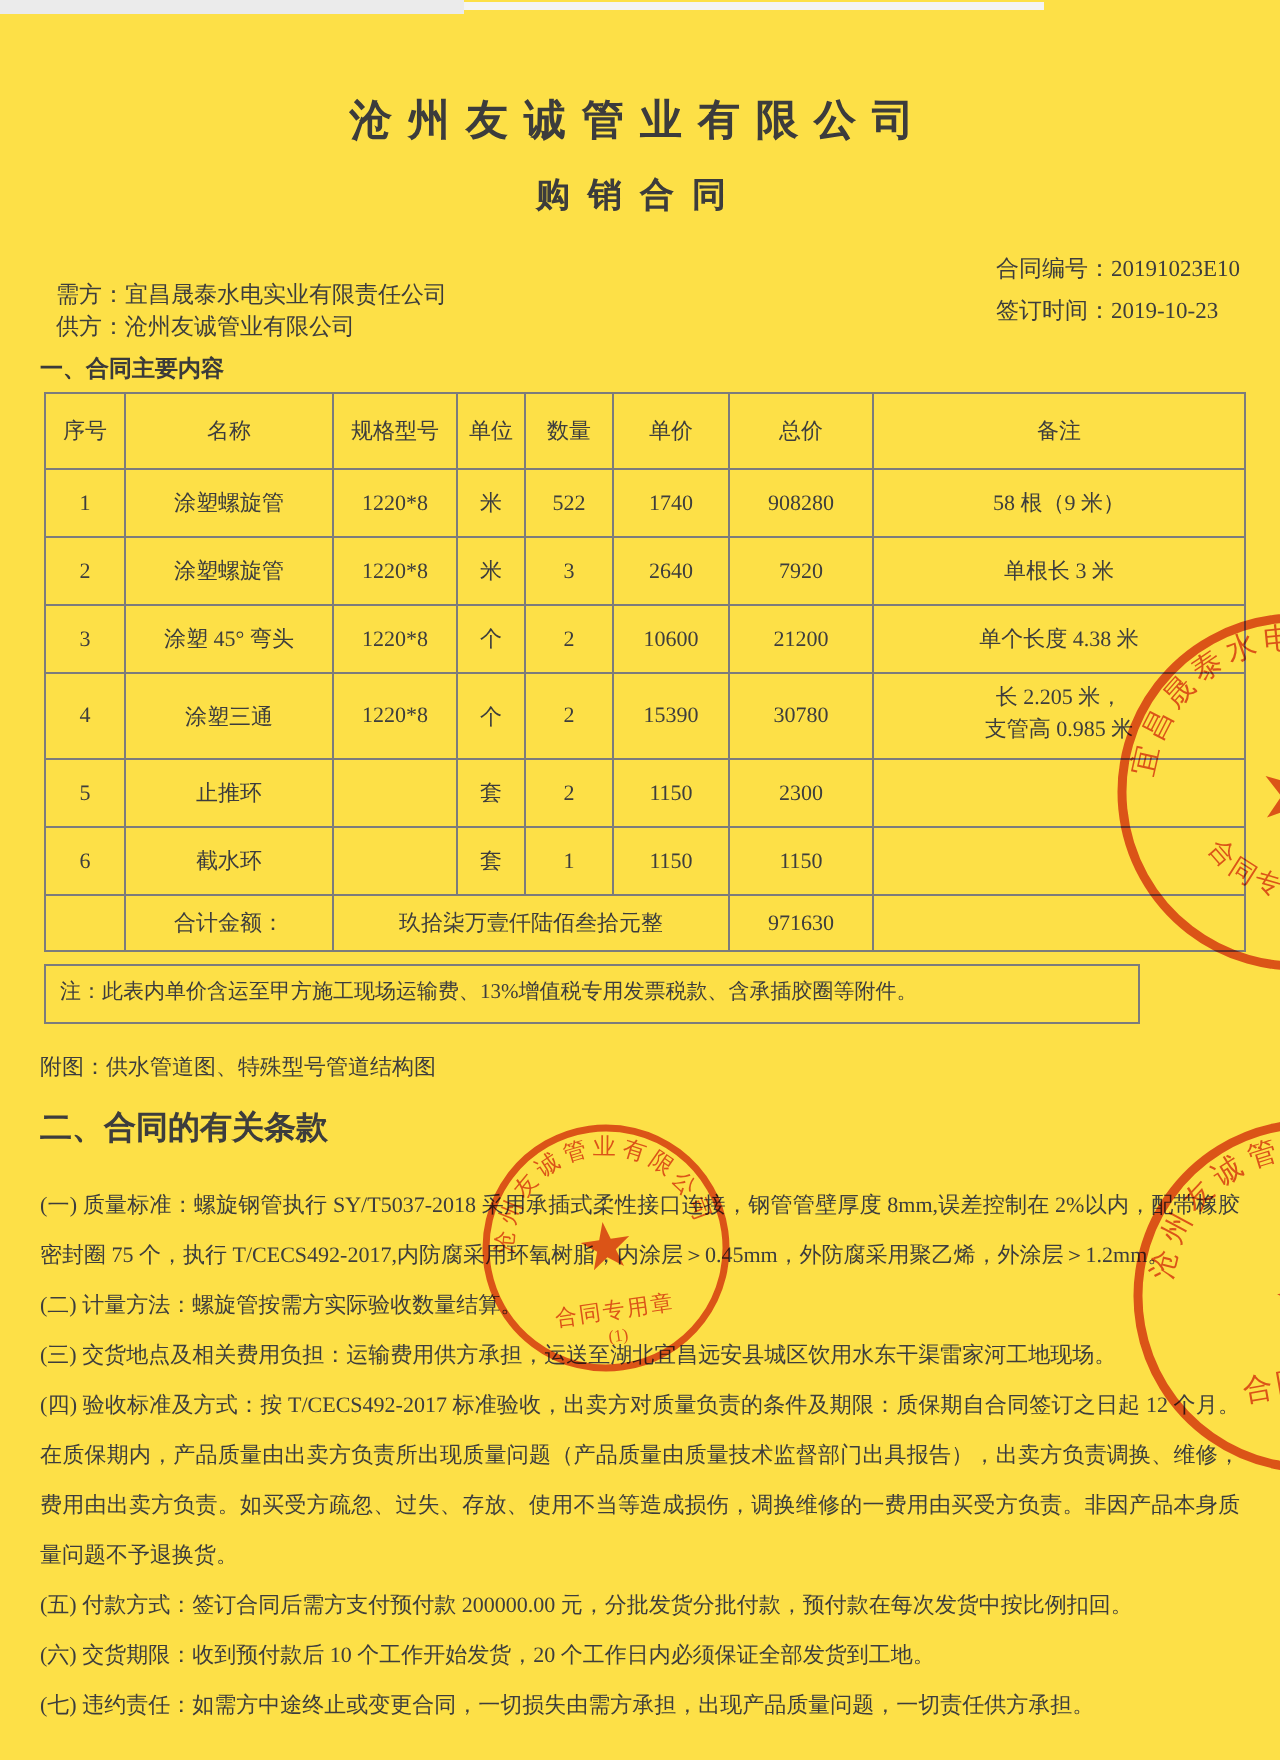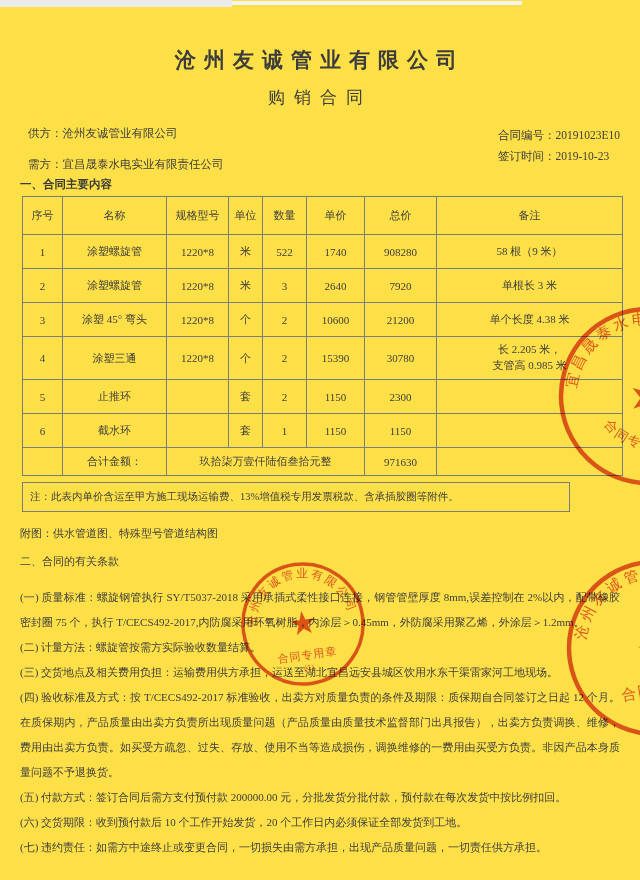--- a/index.html
+++ b/index.html
@@ -8,41 +8,41 @@
     width:640px;height:880px;
     background:#fde047;
     overflow:hidden;
     font-family:"Liberation Serif","DejaVu Serif",serif;
     color:#3d3d3d;
   }
   .scan-edge{position:absolute;top:0;left:0;width:232px;height:7px;background:#ebebeb;}
   .scan-edge2{position:absolute;top:1px;left:232px;width:290px;height:4px;background:#f4f4f4;}
 
   .doc-title{margin:0;padding-top:46px;text-align:center;font-size:21px;font-weight:600;letter-spacing:8px;color:#3c3c3c;}
-  .doc-subtitle{margin:0;padding-top:12px;text-align:center;font-size:17px;font-weight:400;letter-spacing:9px;color:#3c3c3c;}
+  .doc-subtitle{margin:0;padding-top:12px;text-align:center;font-size:17px;font-weight:700;letter-spacing:9px;color:#3c3c3c;}
 
   .meta{display:flex;justify-content:space-between;margin:16px 20px 0 28px;font-size:11.5px;}
   .meta-left .meta-line{line-height:16px;}
   .meta-left .meta-line.buyer{margin-top:15px;}
   .meta-right .meta-line{line-height:21px;}
 
   .sec-heading{margin:5px 3px 4px 20px;font-size:11.5px;font-weight:bold;color:#3a3a3a;}
 
   table.items{border-collapse:collapse;margin-left:22px;width:600px;table-layout:fixed;font-size:11px;color:#3d3d3d;}
   table.items td,table.items th{border:1px solid #7c7c7c;text-align:center;vertical-align:middle;padding:1px 2px;font-weight:normal;overflow:hidden;}
   tr.h-head{height:38px;}
   tr.h-row{height:34px;}
   tr.h-row4{height:43px;}
   tr.h-total{height:28px;}
   td.pre{white-space:pre-line;line-height:1.45;font-family:Liberation Serif, serif;}
 
   .note-box{margin:6px 0 0 22px;width:532px;border:1px solid #7c7c7c;padding:6px 7px;font-size:10.5px;line-height:1.5;color:#3d3d3d;}
 
   .attachments{margin:14px 0 0 20px;font-size:11px;}
-  .sec2-heading{margin:13px 0 16px 20px;font-size:11px;font-weight:normal;}
+  .sec2-heading{margin:13px 0 16px 20px;font-size:16px;font-weight:bold;}
 
   .clauses{margin:4px 20px 0 20px;}
   .clauses p{margin:0;font-size:11px;line-height:25px;text-align:justify;color:#3d3d3d;}
 
   .stamp{position:absolute;mix-blend-mode:multiply;opacity:.82;}
   .stamp text,.stamp textPath{fill:#d63c2c;}
   .stamp circle{stroke:#d63c2c;fill:none;}
   .stamp-main{left:235px;top:556px;transform:rotate(-8deg);}
   .stamp-buyer{left:553px;top:301px;transform:rotate(16deg);}
   .stamp-sup2{left:560px;top:553px;transform:rotate(-10deg);}
@@ -52,25 +52,25 @@
 
 <div class="page">
   <div class="scan-edge"></div>
   <div class="scan-edge2"></div>
 
   <h1 class="doc-title">沧州友诚管业有限公司</h1>
   <h2 class="doc-subtitle">购销合同</h2>
 
   <div class="meta">
     <div class="meta-left">
+      <div class="meta-line buyer">
+        <span>需方：</span><span>宜昌晟泰水电实业有限责任公司</span>
+      </div>
       <div class="meta-line supplier">
         <span>供方：</span><span>沧州友诚管业有限公司</span>
-      </div>
-      <div class="meta-line buyer">
-        <span>需方：</span><span>宜昌晟泰水电实业有限责任公司</span>
       </div>
     </div>
     <div class="meta-right">
       <div class="meta-line">
         <span>合同编号：</span><span>20191023E10</span>
       </div>
       <div class="meta-line">
         <span>签订时间：</span><span>2019-10-23</span>
       </div>
     </div>

